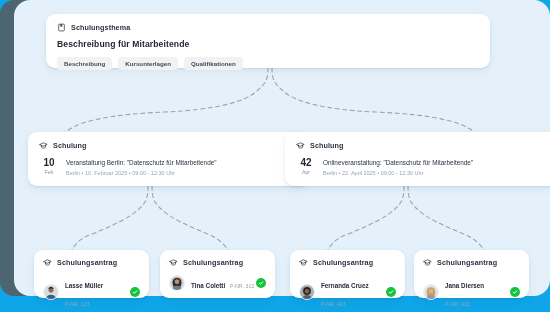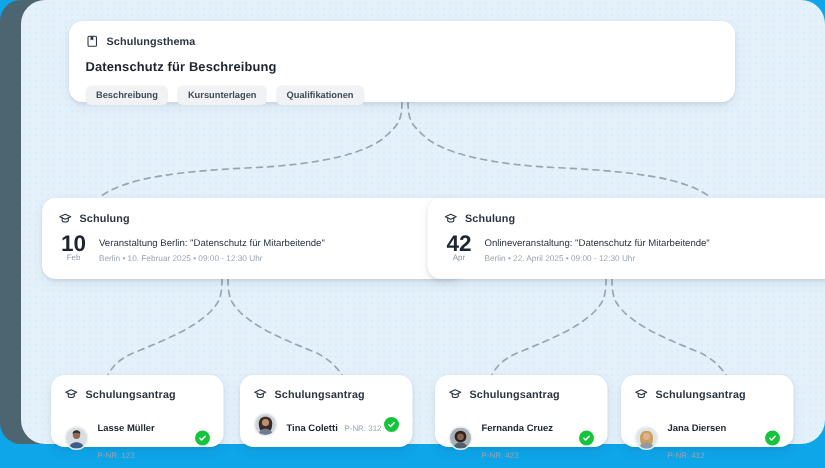--- a/index.html
+++ b/index.html
@@ -54,21 +54,21 @@
   }
 
   
   .training{width:281px;height:54px;padding:9px 11px 0 11px;top:132px;}
   .training.left{left:28px;}
   .training.right{left:285px;}
   .tr-row{display:flex;align-items:flex-start;gap:7px;margin-top:7px;}
   .datebox{
     width:20px;flex:none;text-align:center;padding-top:1px;
   }
-  .datebox .d{font-size:15px;font-weight:bold;color:#1d2530;line-height:10px;}
+  .datebox .d{font-size:10px;font-weight:bold;color:#1d2530;line-height:10px;}
   .datebox .m{font-size:5.3px;color:#8e98a4;line-height:7px;margin-top:1px;}
   .tr-text{padding-top:1px;}
   .tr-name{font-size:6.4px;color:#2b3440;line-height:9px;}
   .tr-meta{font-size:5.5px;color:#9aa4ae;line-height:8px;margin-top:2px;}
 
   
   .req{width:115px;height:48px;top:250px;padding:8px 9px 0 9px;}
   .req.c1{left:34px;}
   .req.c2{left:160px;}
   .req.c3{left:290px;}
@@ -113,21 +113,21 @@
   <div class="card topic">
     <div class="card-head">
       <span class="ico">
         <svg viewBox="0 0 16 16" fill="none" stroke="#2b3440" stroke-width="1.3" stroke-linejoin="round">
           <rect x="3" y="2" width="10" height="12" rx="1.4"></rect>
           <path d="M6 2v5l1.6-1.1L9.2 7V2" fill="#2b3440" stroke="none"></path>
         </svg>
       </span>
       <span class="ttl">Schulungsthema</span>
     </div>
-    <div class="topic-title">Datenschutz für Beschreibung</div>
+    <div class="topic-title">Beschreibung für Mitarbeitende</div>
     <div class="chips">
       <span class="chip">Beschreibung</span>
       <span class="chip">Kursunterlagen</span>
       <span class="chip">Qualifikationen</span>
     </div>
   </div>
 
   <div class="card training left">
     <div class="card-head">
       <span class="ico">

